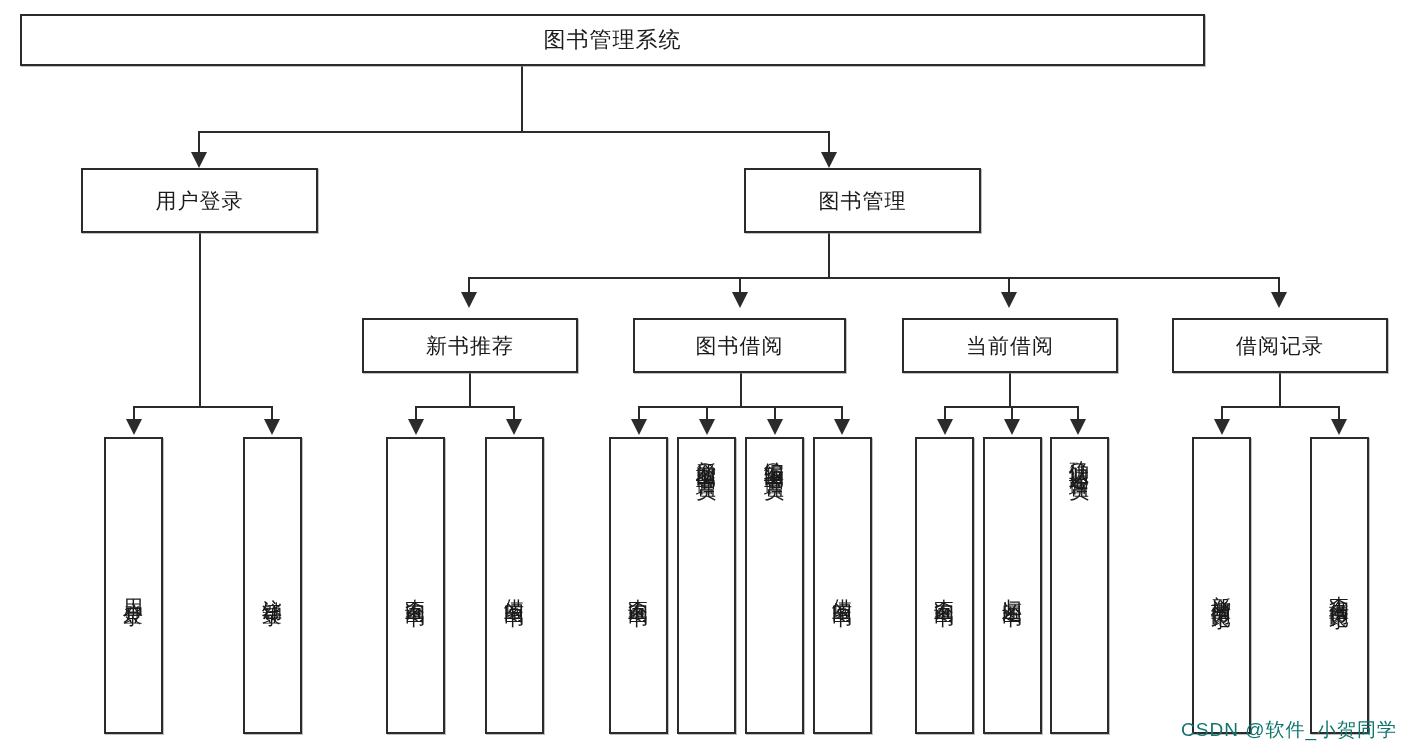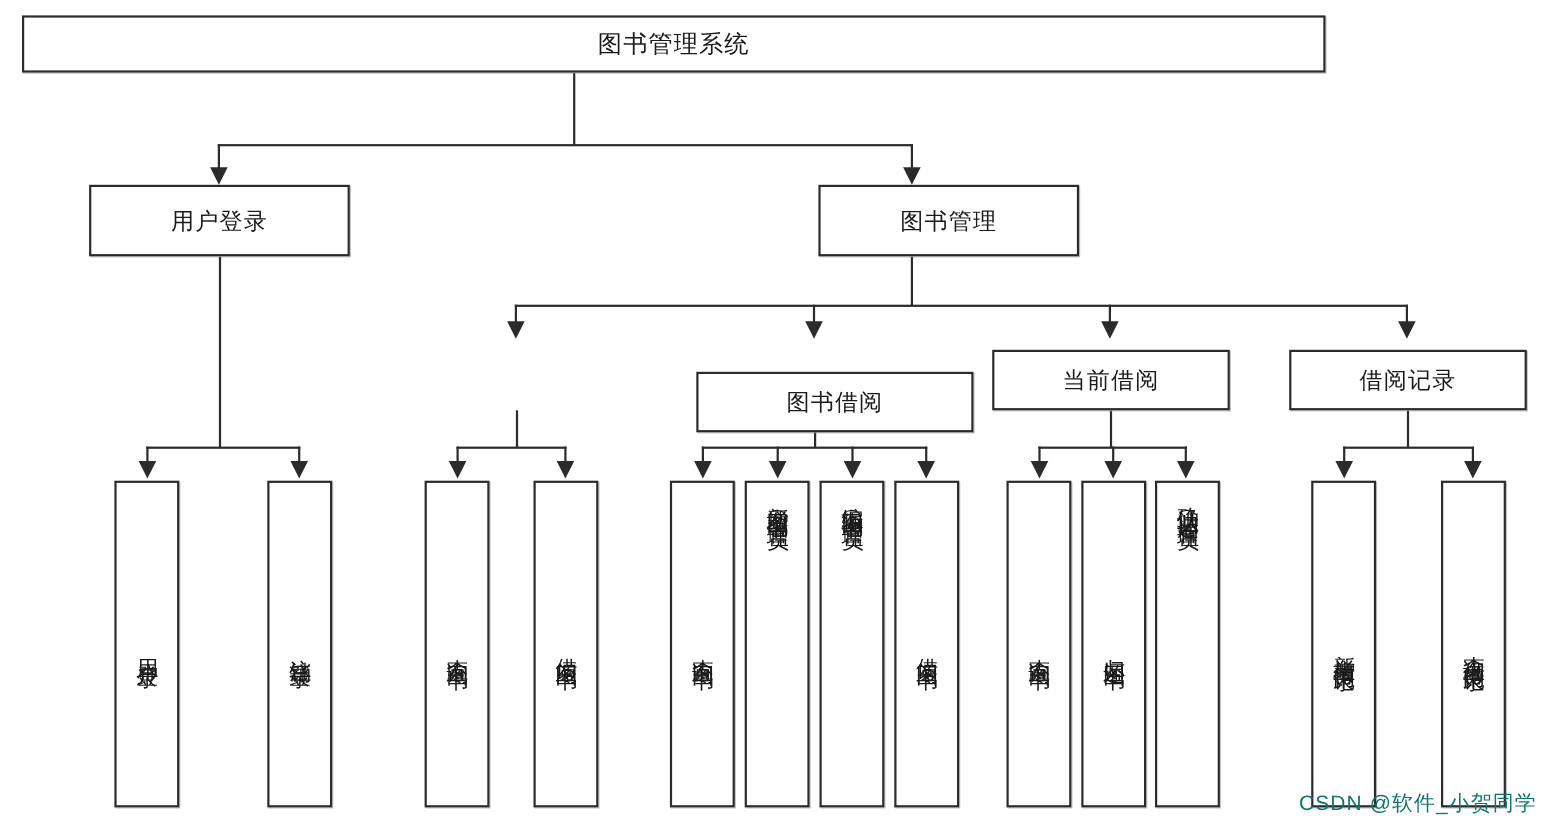--- a/index.html
+++ b/index.html
@@ -149,21 +149,24 @@
     <span>图书管理系统</span>
   </div>
 
   <div class="node horiz" style="left:81px; top:168px; width:237px; height:65px;">
     <span>用户登录</span>
   </div>
   <div class="node horiz" style="left:744px; top:168px; width:237px; height:65px;">
     <span>图书管理</span>
   </div>
 
-  <div class="node horiz" style="left:633px; top:318px; width:252px; height:55px;margin-top:20px;">
+  <div class="node horiz" style="left:362px; top:318px; width:216px; height:55px;">
+    <span>新书推荐</span>
+  </div>
+  <div class="node horiz" style="left:633px; top:318px; width:213px; height:55px;">
     <span>图书借阅</span>
   </div>
   <div class="node horiz" style="left:902px; top:318px; width:216px; height:55px;">
     <span>当前借阅</span>
   </div>
   <div class="node horiz" style="left:1172px; top:318px; width:216px; height:55px;">
     <span>借阅记录</span>
   </div>
 
   <div class="node vert mid" style="left:104px; top:437px; width:59px; height:297px;">

